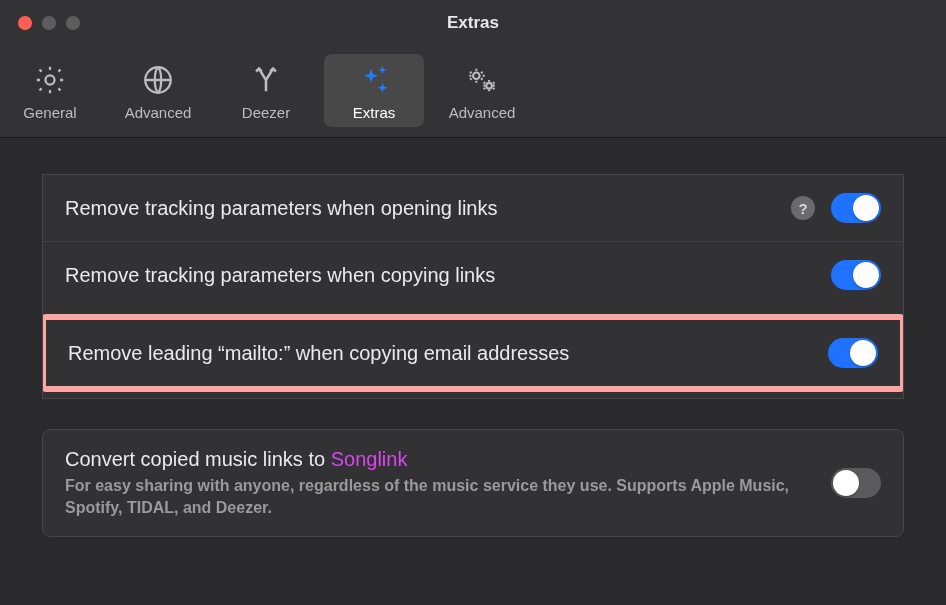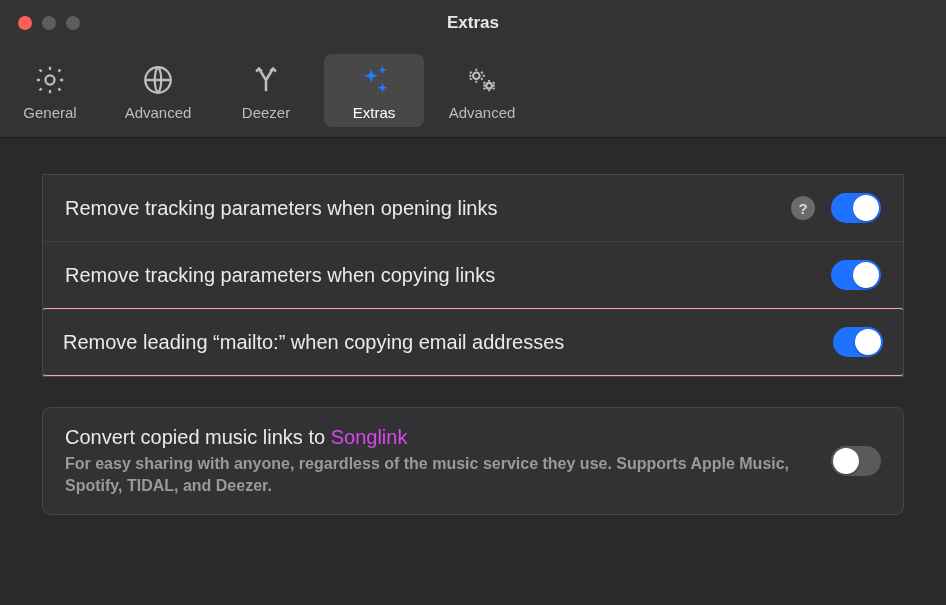--- a/index.html
+++ b/index.html
@@ -136,23 +136,23 @@
     height: 26px;
     border-radius: 50%;
     background: #fff;
     top: 2px;
     left: 2px;
     box-shadow: 0 1px 2px rgba(0,0,0,0.3);
   }
   .toggle.on .knob { left: 22px; }
   .link { color: #d946ef; }
   .highlight {
-    border: 1px solid #fca5a5;
+    border: 6px solid #fca5a5;
     border-radius: 6px;
-    margin: 0 -3px;
+    margin: 6px -3px;
   }
   .highlight .row { border-top: none; }
   .card2 {
     margin-top: 30px;
     background: #323234;
     border: 1px solid #46464a;
     border-radius: 8px;
   }
 </style>
 </head>

